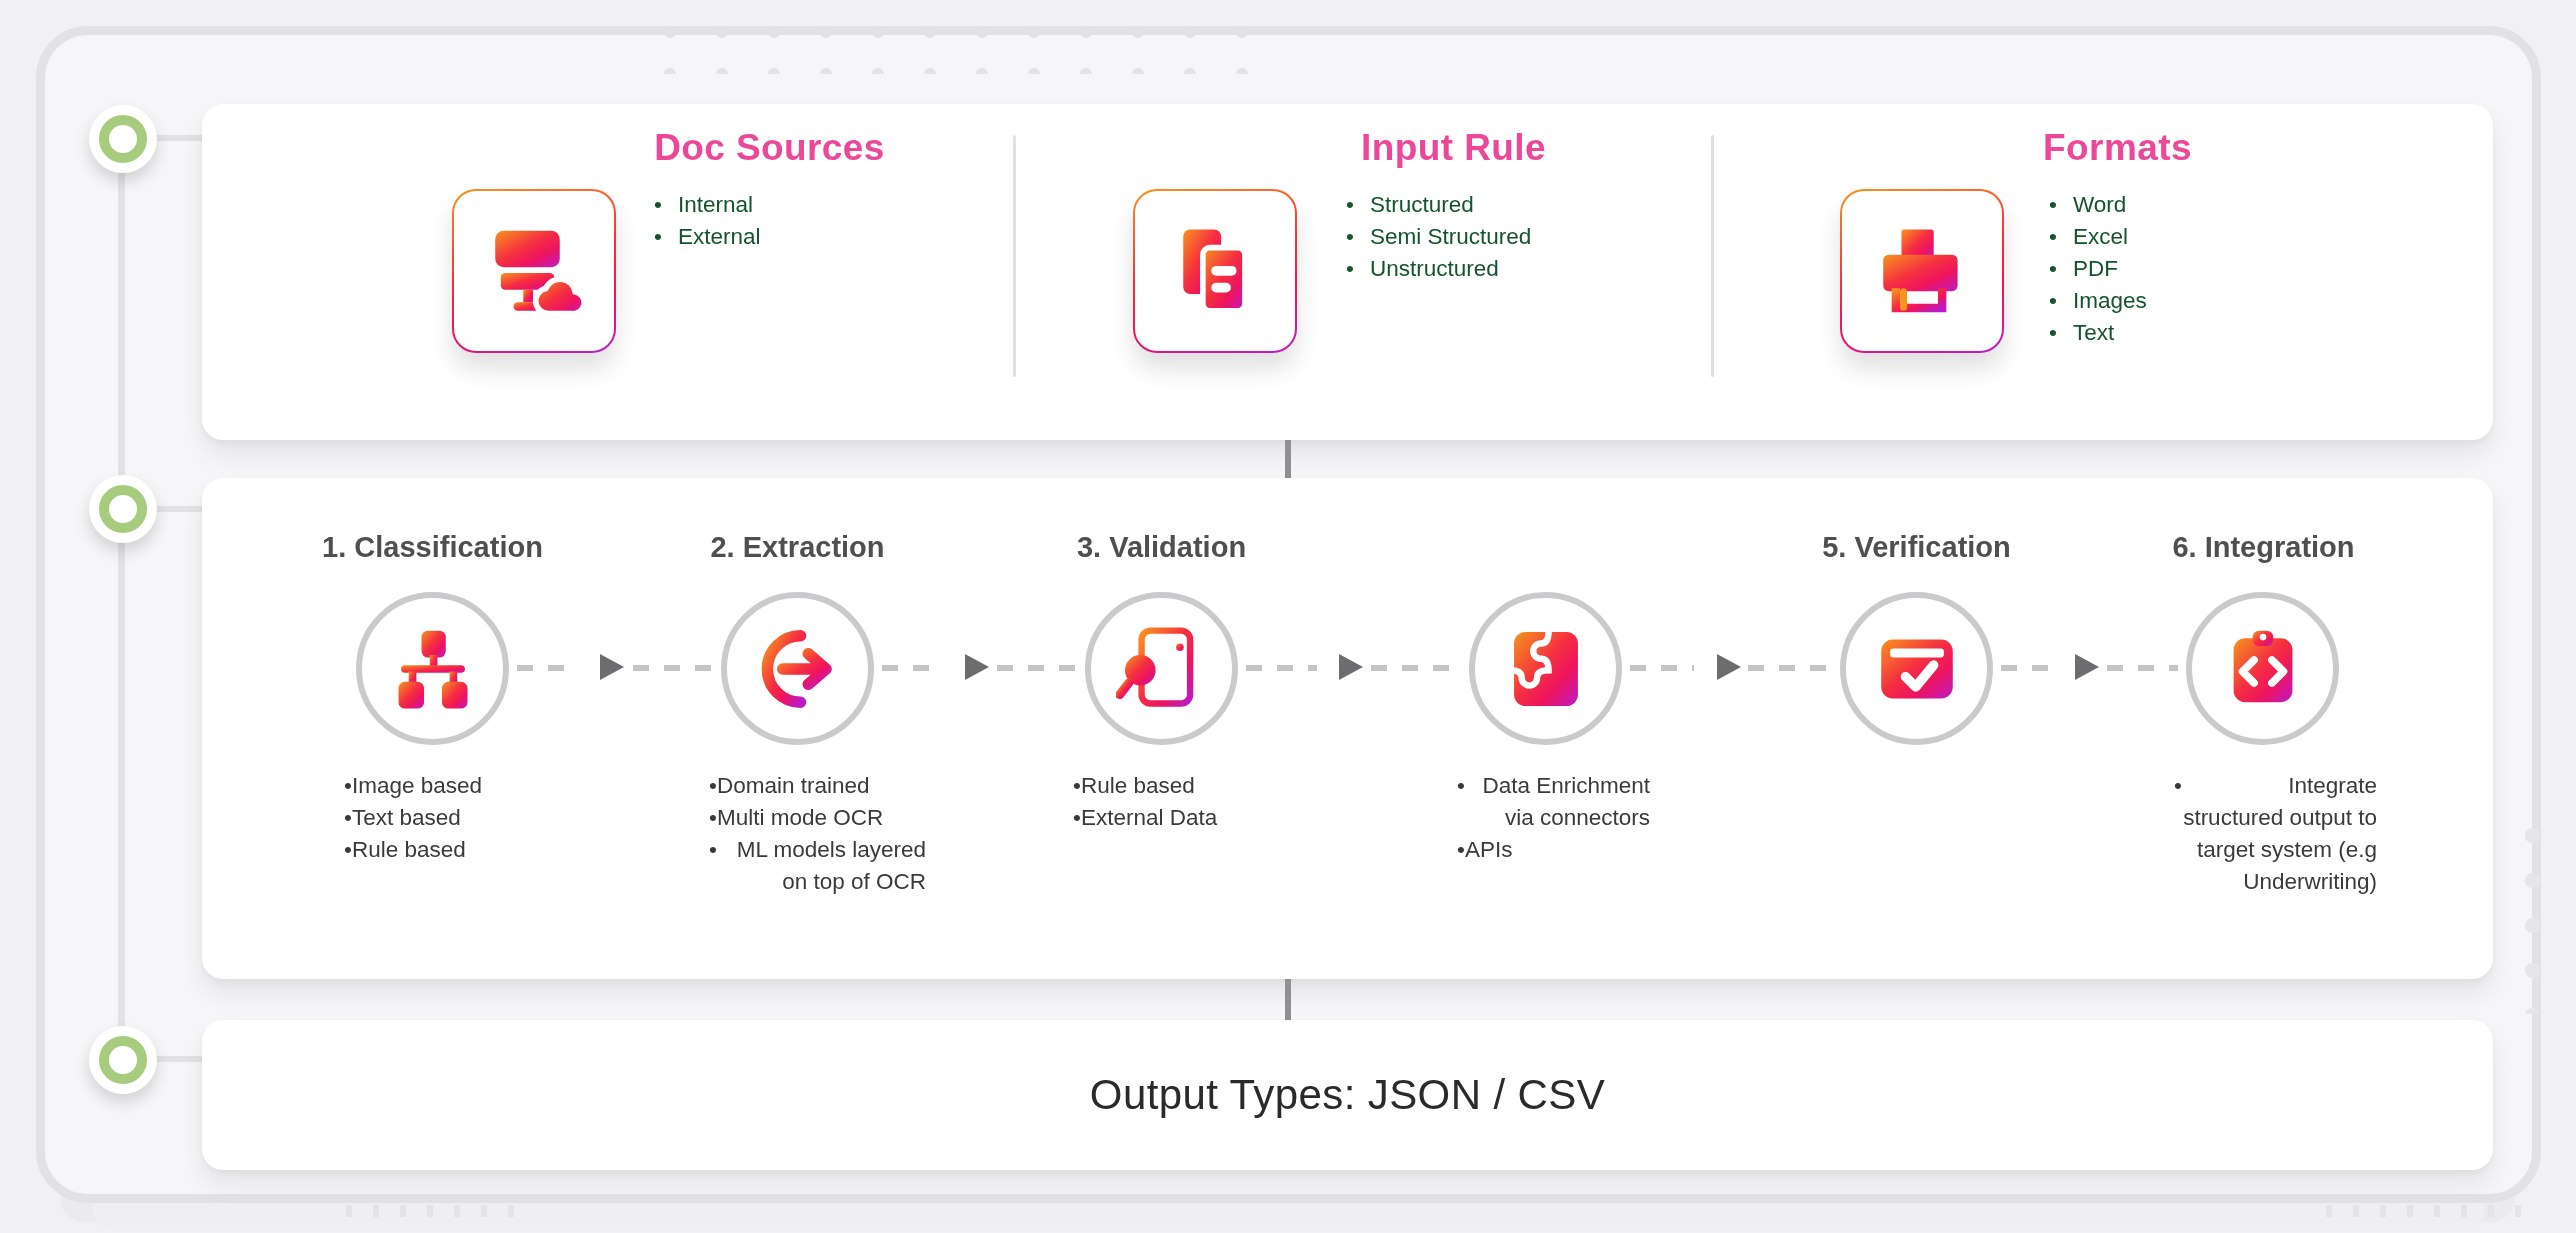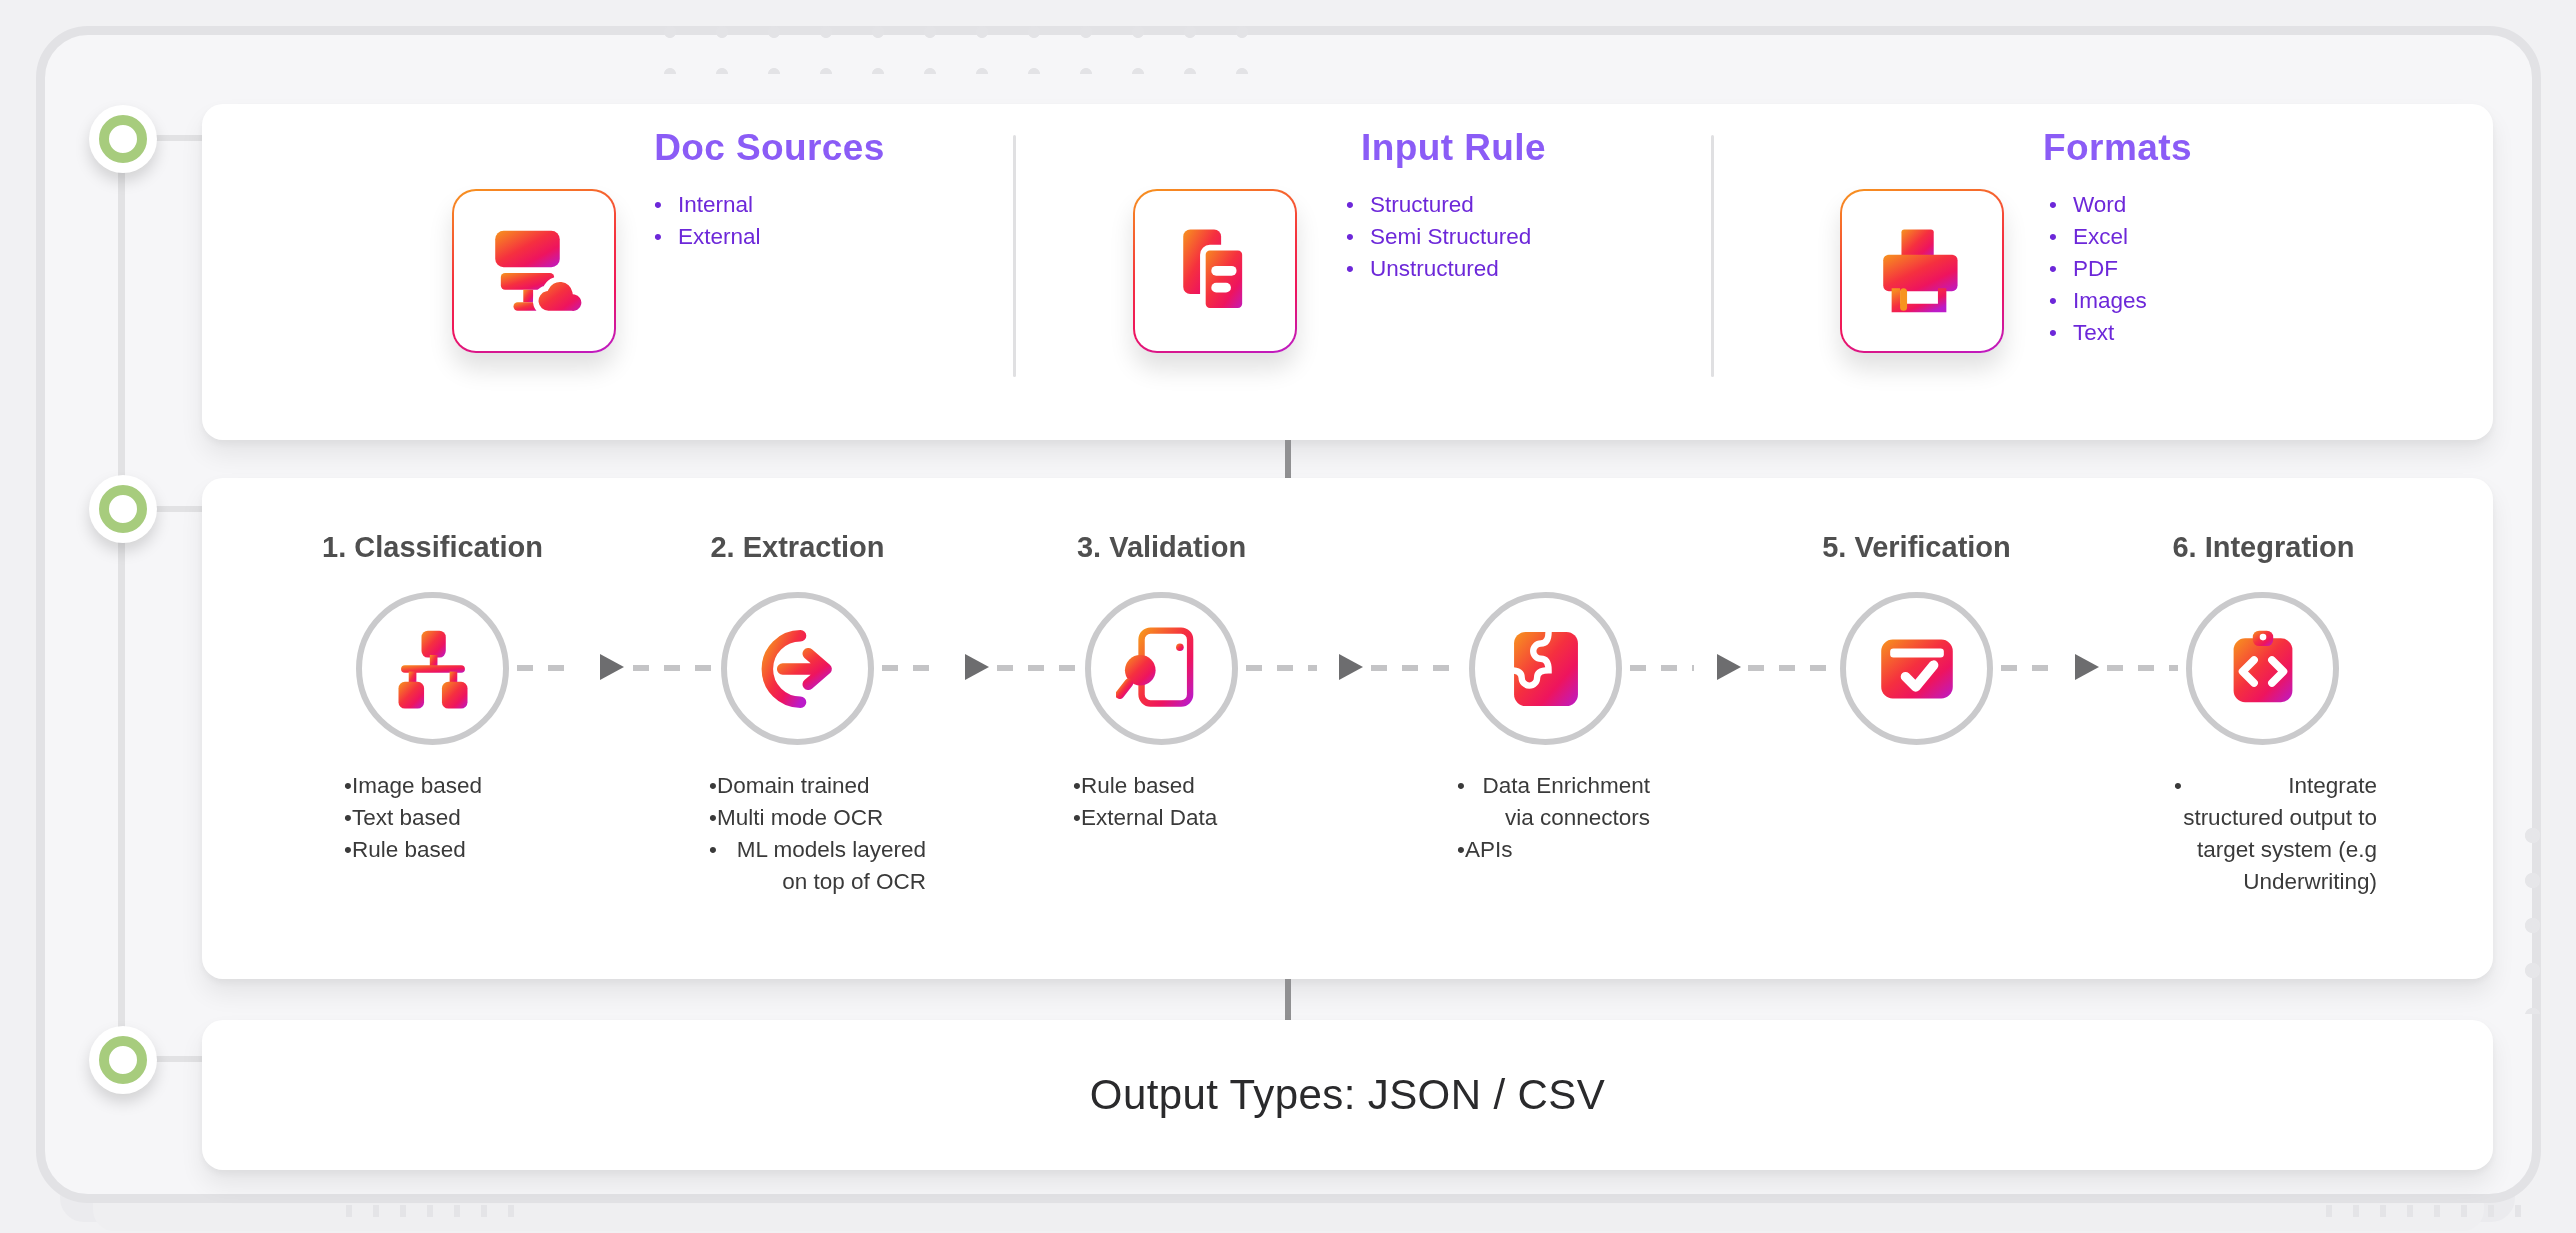--- a/index.html
+++ b/index.html
@@ -38,28 +38,28 @@
   
   .card{position:absolute;left:202px;width:2291px;background:#fff;border-radius:21px;
     box-shadow:0 14.5px 24px rgba(0,0,0,0.07),0 3.2px 6.4px rgba(0,0,0,0.04);}
   #card-sources{top:104px;height:336px;}
   #card-process{top:478px;height:501px;}
   #card-output{top:1020px;height:150px;display:flex;align-items:center;justify-content:center;}
 
   
   .vdiv{position:absolute;top:31px;width:3.2px;height:242px;background:#e0e0e2;border-radius:1.6px;}
   .sec-title{position:absolute;top:22.5px;width:483px;text-align:center;
-    font-size:37px;font-weight:700;color:#8b5cf6;letter-spacing:0.4px;}
+    font-size:37px;font-weight:700;color:#ec4899;letter-spacing:0.4px;}
   .icard{position:absolute;top:85px;width:164px;height:164px;box-sizing:border-box;
     border:2.4px solid transparent;border-radius:24px;
     background:linear-gradient(#fff,#fff) padding-box,
                linear-gradient(165deg,#F7941E 0%,#F5303F 45%,#EE145E 70%,#BB1BC9 100%) border-box;
     box-shadow:0 16px 24px rgba(0,0,0,0.12);
     display:flex;align-items:center;justify-content:center;}
-  .blist{position:absolute;top:85px;font-size:22.5px;line-height:32px;color:#6d28d9;}
+  .blist{position:absolute;top:85px;font-size:22.5px;line-height:32px;color:#14532d;}
   .blist ul,.slist ul{list-style:none;margin:0;padding:0;}
   .blist li,.slist li{display:flex;}
   .blist li::before,.slist li::before{content:"\2022";flex:0 0 24px;}
 
   
   .step-title{position:absolute;top:53px;width:403px;text-align:center;
     font-size:29px;font-weight:700;color:#4f4f4f;}
   .circle{position:absolute;top:114px;width:153px;height:153px;box-sizing:border-box;
     border:6.4px solid #cacacc;border-radius:50%;background:#fff;
     display:flex;align-items:center;justify-content:center;}

